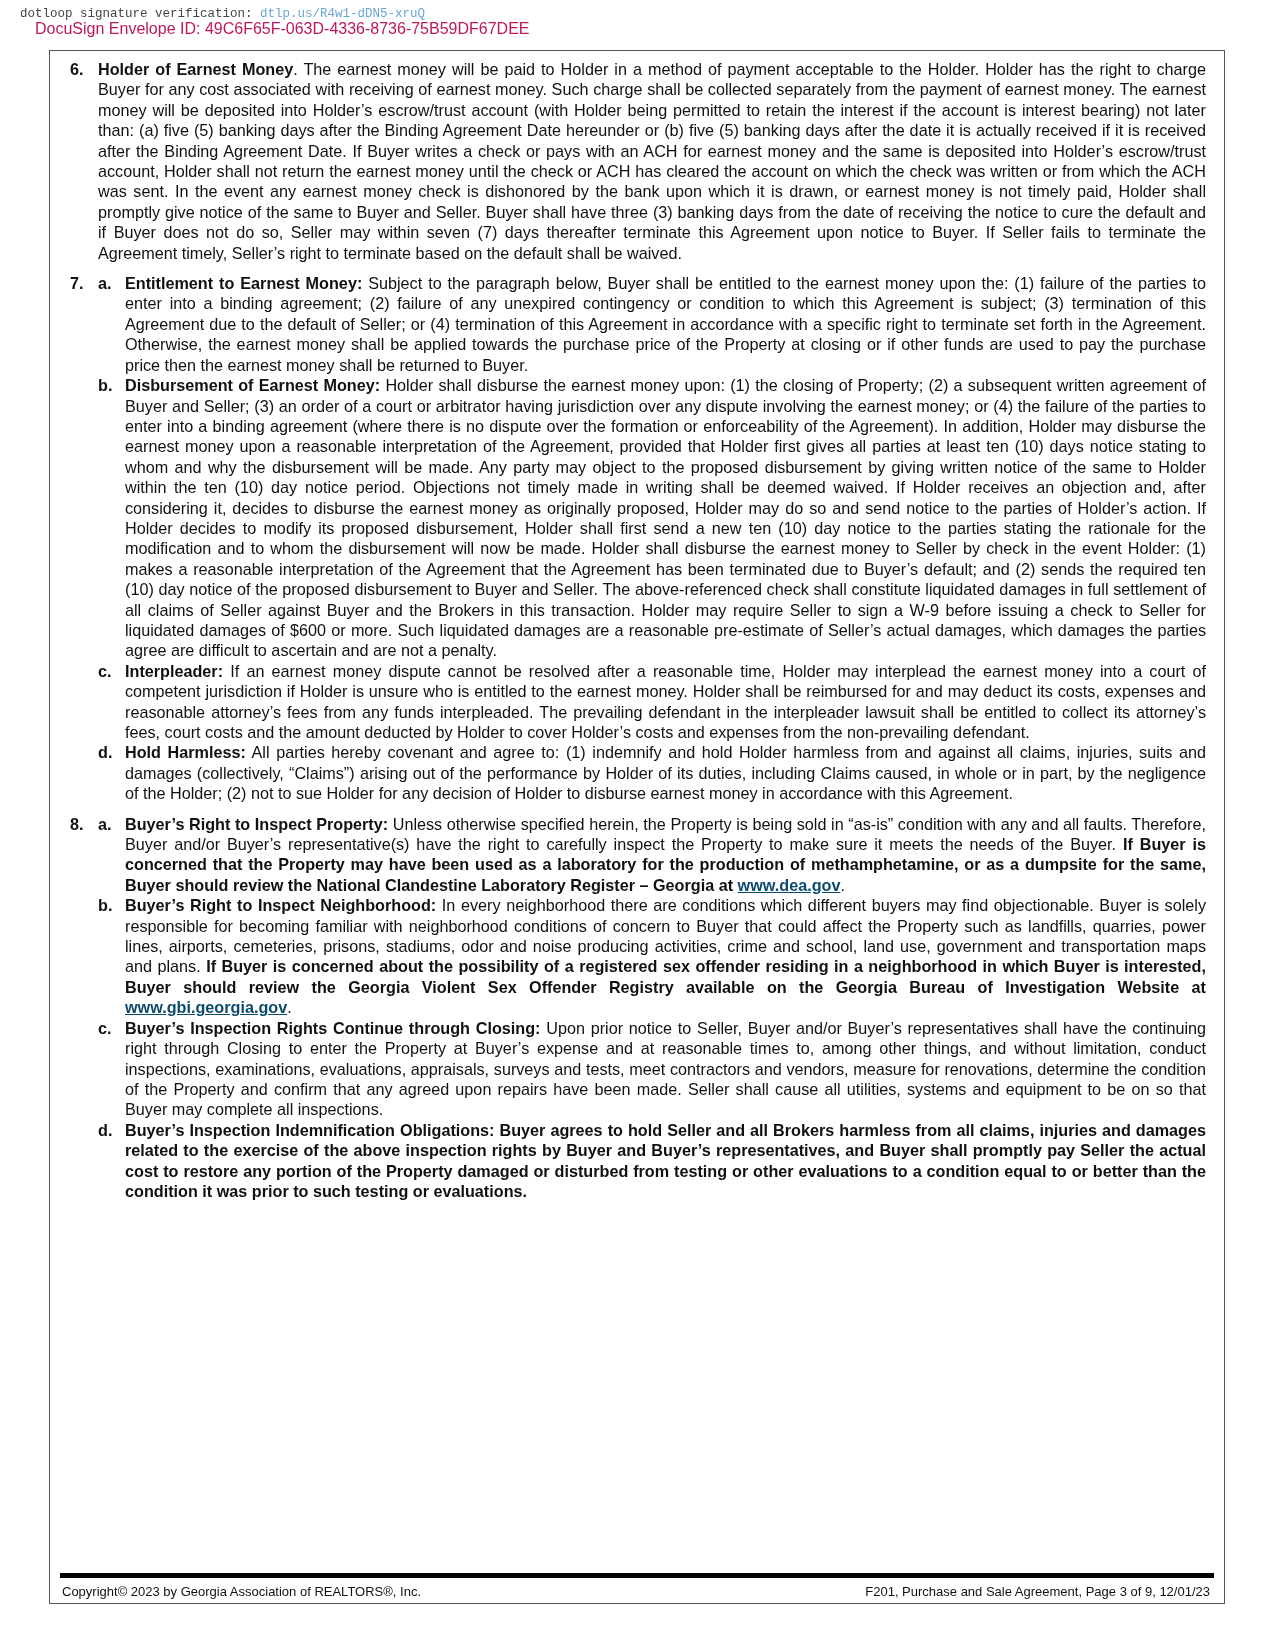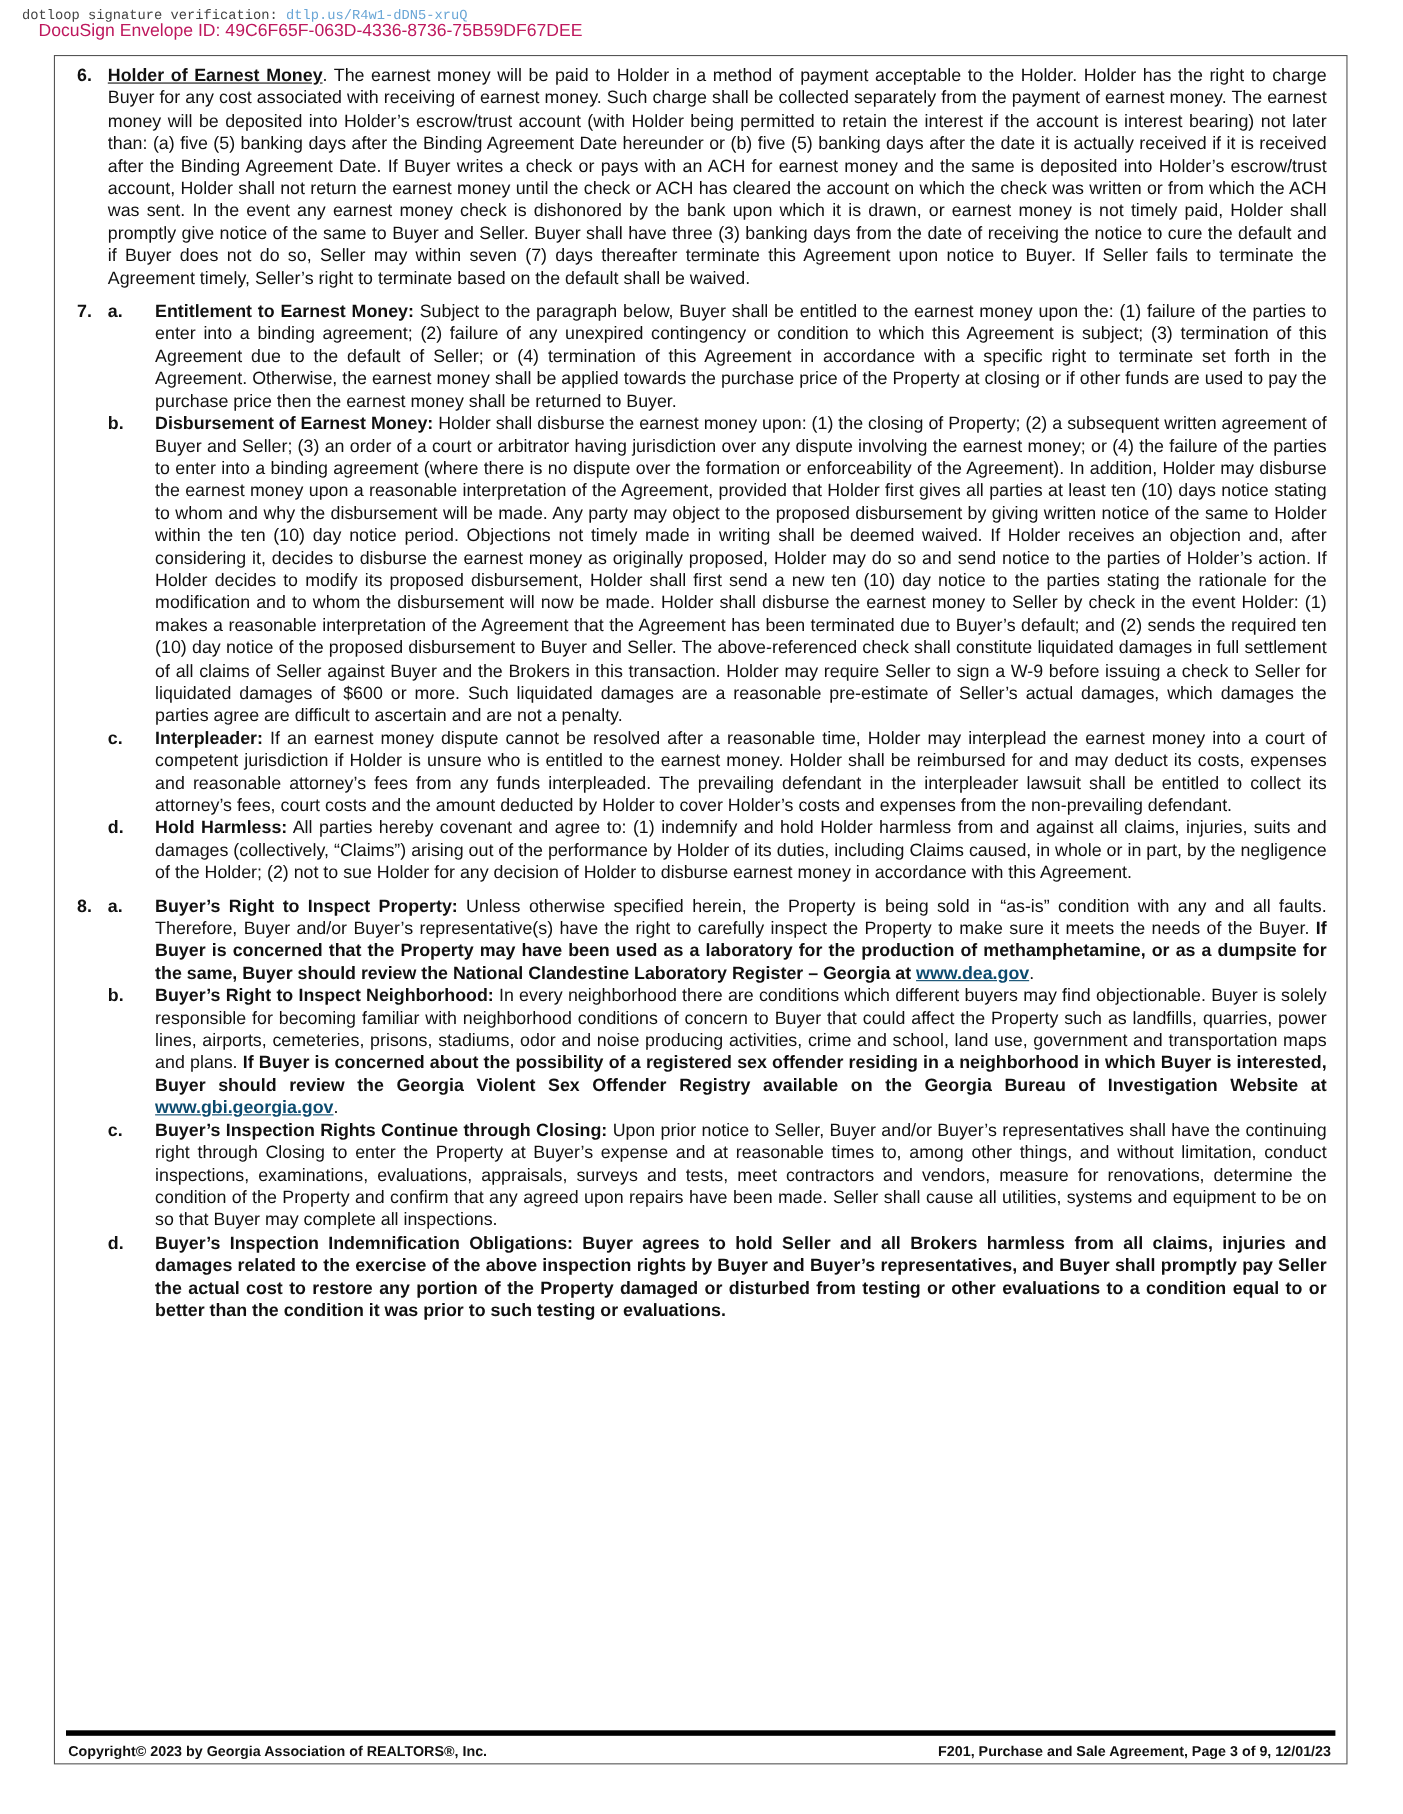--- a/index.html
+++ b/index.html
@@ -9,28 +9,28 @@
            font-family: Liberation Mono, monospace; }
   .verif a { color: #6aa6d6; text-decoration: none; }
   .envelope { position: absolute; left: 35px; top: 20px; font-size: 16px; color: #be185d; }
   .frame { position: absolute; left: 49px; top: 50px; width: 1176px; height: 1554px;
            border: 1.5px solid #555; box-sizing: border-box; }
   .content { position: absolute; left: 20px; top: 8px; width: 1136px; font-size: 16.2px;
              line-height: 20.4px; text-align: justify; }
   .section { display: flex; margin-bottom: 10px; }
   .section .num { width: 28px; flex: none; font-weight: bold; }
   .section .body { flex: 1; }
-  .heading { font-weight: bold; text-decoration: underline; }
+  .heading { font-weight: bold; }
   .sub { display: flex; }
   .sub .letter { width: 27px; flex: none; font-weight: bold; }
-  .sub .text { flex: 1; margin-left: 16px; }
+  .sub .text { flex: 1; }
   b { font-weight: bold; }
   a.link { color: #0c4a6e; text-decoration: underline; font-weight: bold; }
   .footer-bar { position: absolute; left: 10px; right: 10px; top: 1522px; height: 5px; background: #000; }
-  .footer { position: absolute; left: 12px; right: 14px; top: 1533px; font-size: 13px; font-weight: bold;
+  .footer { position: absolute; left: 12px; right: 14px; top: 1533px; font-size: 13px; font-weight: normal;
             display: flex; justify-content: space-between; }
 </style>
 </head>
 <body>
 
 <div class="verif">
   <span>dotloop signature verification:</span>
   <a>dtlp.us/R4w1-dDN5-xruQ</a>
 </div>
 <div class="envelope">DocuSign Envelope ID: 49C6F65F-063D-4336-8736-75B59DF67DEE</div>

